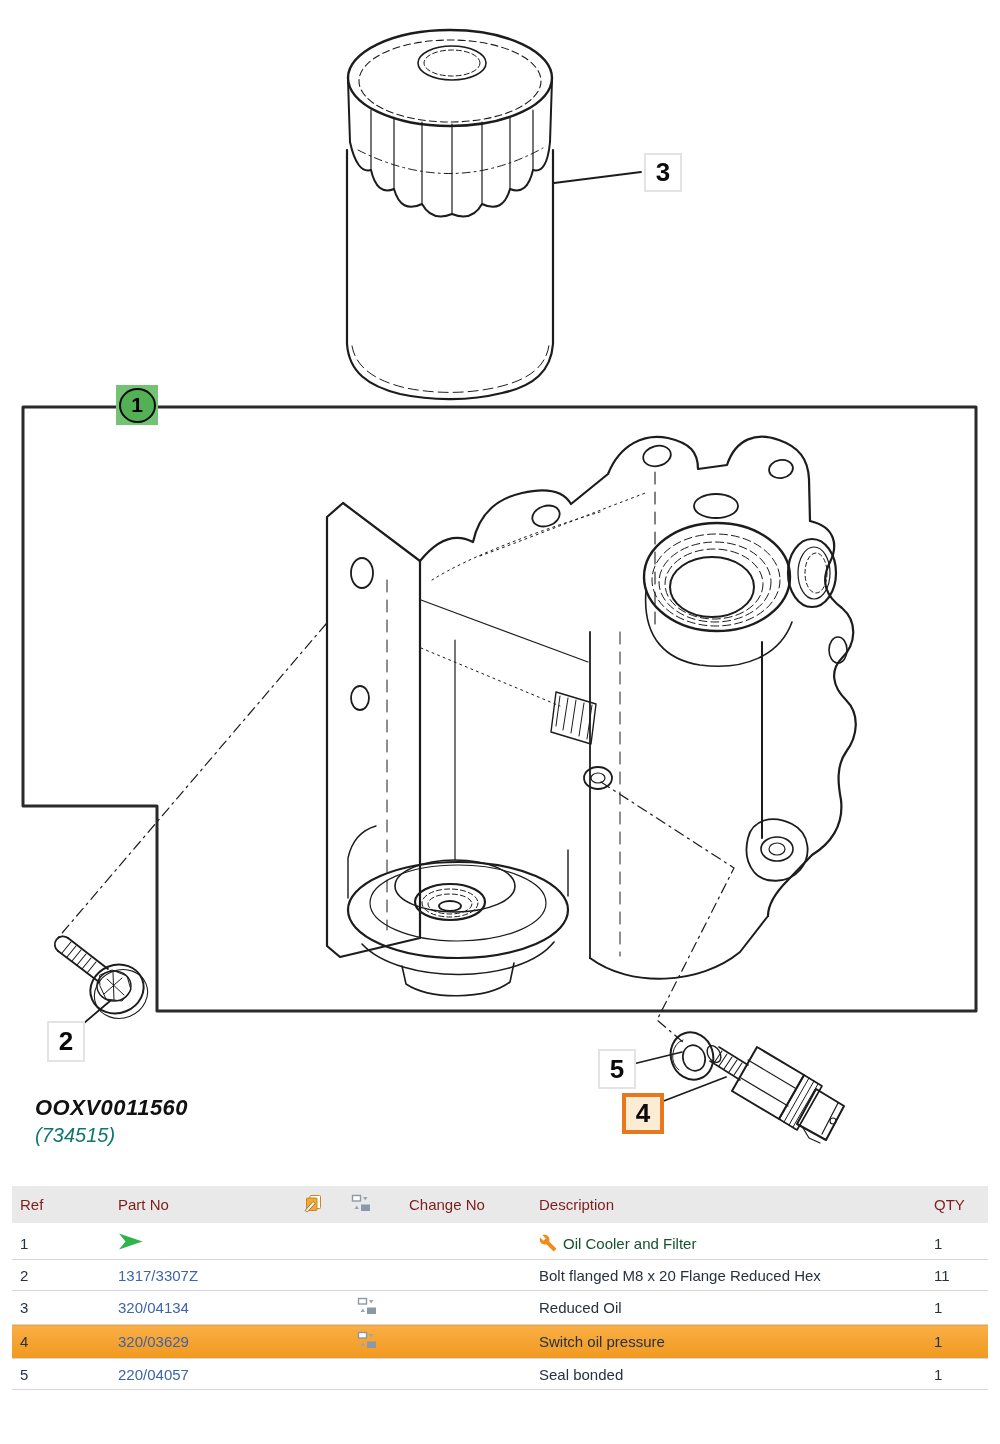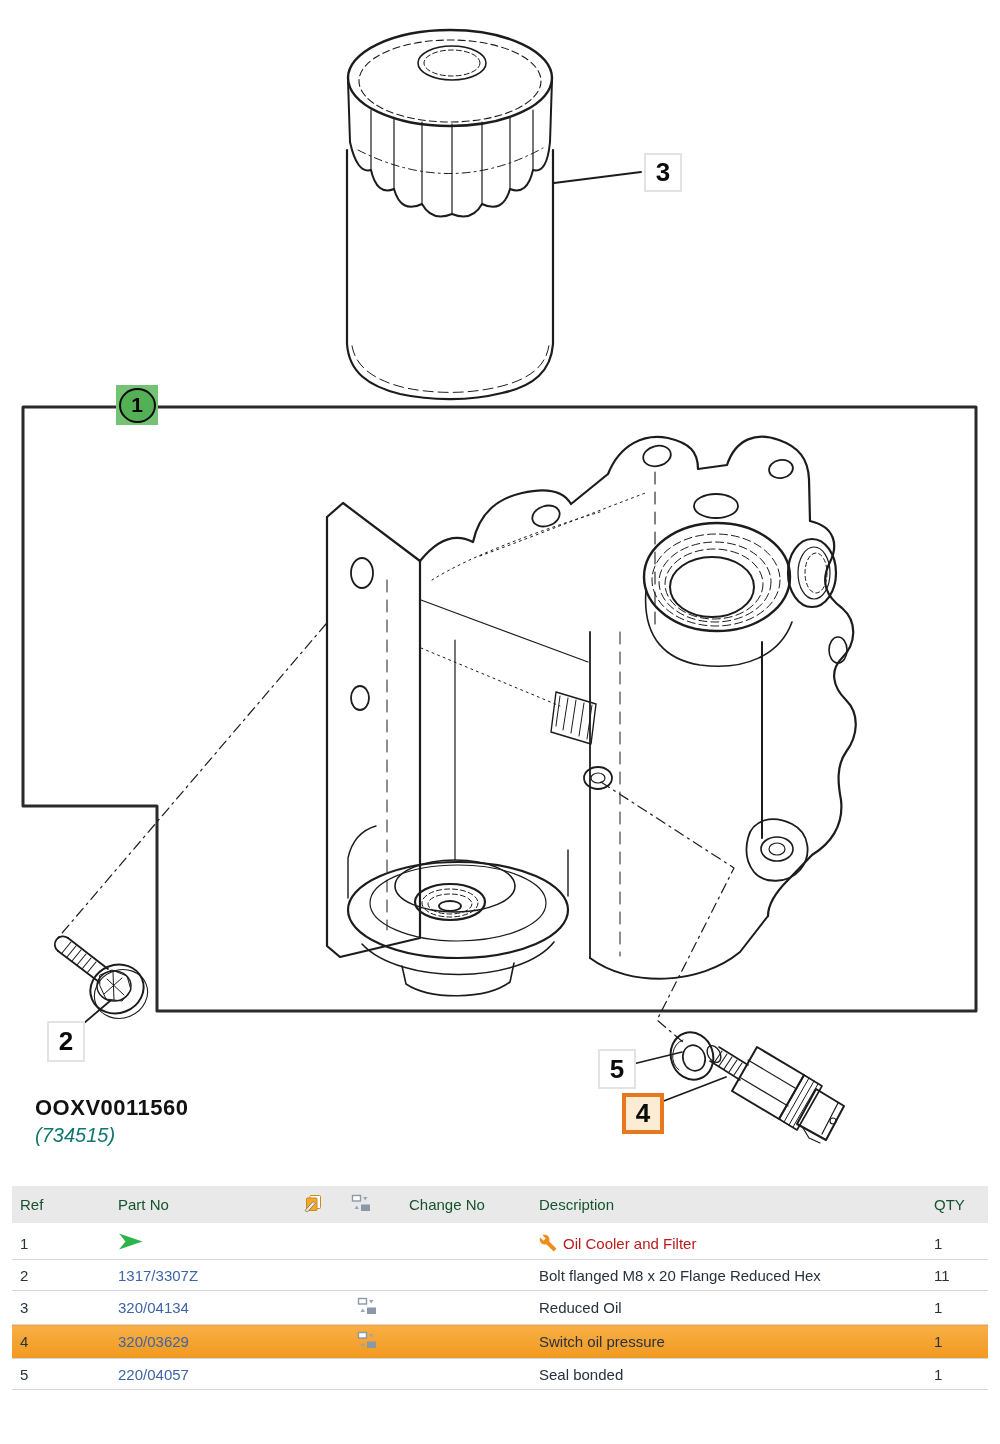--- a/index.html
+++ b/index.html
@@ -8,31 +8,31 @@
   .art{position:absolute;left:0;top:0;}
   
   .ref-label{position:absolute;background:#fff;border:2px solid #e3e3e3;color:#0c0c0c;
              font-weight:bold;font-size:26px;display:flex;align-items:center;justify-content:center;}
   .ref-label.orange{border:4px solid #e8781e;background:#fcecd4;}
   .badge1{position:absolute;left:116px;top:385px;width:42px;height:40px;background:#74c274;
           display:flex;align-items:center;justify-content:center;}
   .badge1 .circ{width:33px;height:31px;background:#54b054;border:2px solid #0a0a0a;border-radius:50%;
           display:flex;align-items:center;justify-content:center;font-weight:bold;font-size:21px;color:#000;}
   .part-code{position:absolute;left:35px;top:1095px;color:#111;}
-  .part-code .l1{font-weight:bold;font-size:22px;letter-spacing:.5px;}
+  .part-code .l1{font-weight:bold;font-size:22px;letter-spacing:.5px;font-style:italic;}
   .part-code .l2{font-style:italic;font-size:20px;margin-top:3px;color:#0f766e;}
   
   .parts-table{position:absolute;left:12px;top:1186px;width:976px;border-collapse:collapse;
                font-size:15px;color:#26323f;table-layout:fixed;}
-  .parts-table th{background:#e9e9e9;color:#14532d;font-weight:normal;text-align:left;
+  .parts-table th{background:#e9e9e9;color:#7f1d1d;font-weight:normal;text-align:left;
                   padding:7px 8px;border-bottom:4px solid #fff;font-size:15px;}
   .parts-table td{padding:5px 8px;border-bottom:1px solid #d6d6d6;height:20px;vertical-align:middle;}
   .parts-table tr.highlight td{background:linear-gradient(180deg,#f9ae45 0%,#f0991f 100%);}
   a.plink{color:#3d64a8;text-decoration:none;}
-  a.dlink{color:#b91c1c;text-decoration:none;}
+  a.dlink{color:#14532d;text-decoration:none;}
   .desc-flex{display:flex;align-items:center;gap:6px;}
   .qty-cell{padding-left:13px !important;}
   .chg-col{padding-left:18px !important;margin-top:38px;}
   .icon-cell{text-align:center;}
 </style>
 </head>
 <body>
 
 <div class="page">
 

